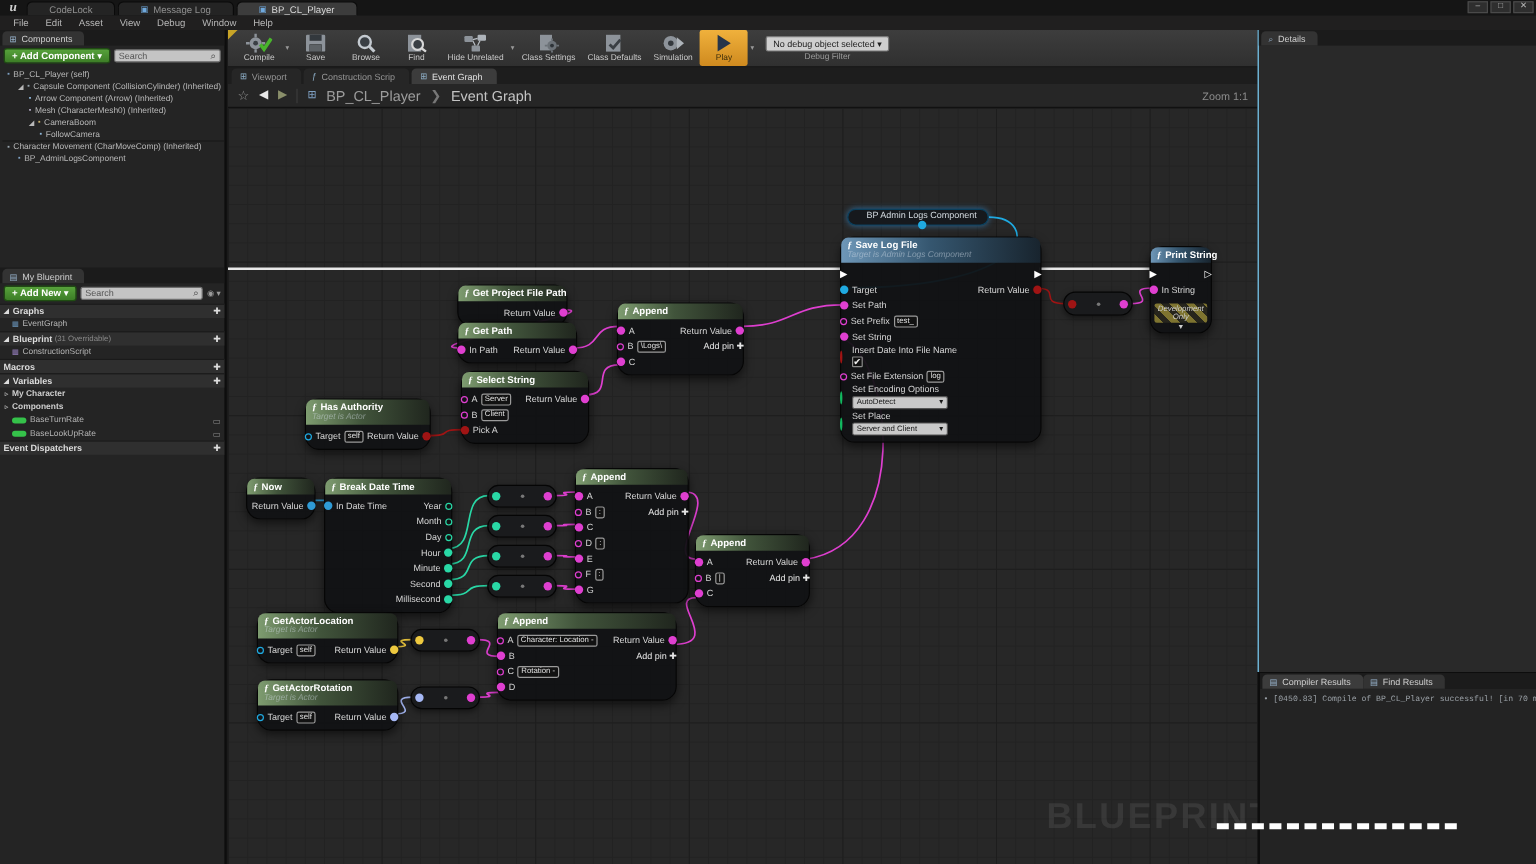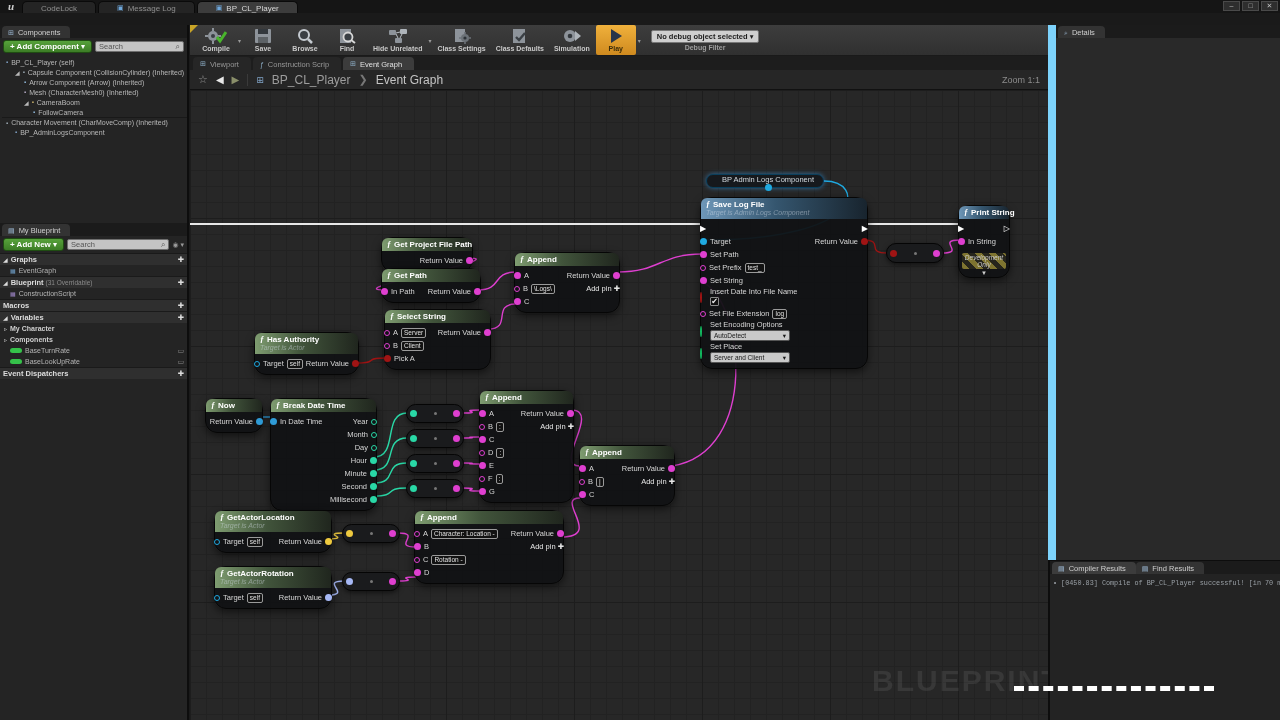--- a/index.html
+++ b/index.html
@@ -34,21 +34,21 @@
   .sico { color:#444; font-size:8px; }
   .treerow { display:flex; align-items:center; gap:3px; height:10px; color:#b8b8b8; font-size:7px; white-space:nowrap; overflow:hidden; padding-right:2px; }
   .treerow .g { font-size:6px; }
   .bp-head { display:flex; align-items:center; height:12px; background:#2f2f2f; border-top:1px solid #1a1a1a; color:#dcdcdc; font-weight:bold; font-size:7.5px; padding:0 3px; }
   .bp-head .plus { margin-left:auto; color:#ddd; font-weight:bold; }
   .bp-item { display:flex; align-items:center; height:11px; color:#b5b5b5; font-size:7px; padding:0 3px 0 10px; gap:3px; }
   .bp-item .varpill { width:12px; height:5px; border-radius:3px; background:#35c24a; }
   .bp-item .eye { margin-left:auto; color:#8a8a8a; font-size:7px; }
 
   
-  #toolbar { position:absolute; left:190px; top:25px; width:900px; height:31px; background:linear-gradient(#3d3d3d,#303030); border-bottom:1px solid #1a1a1a; display:flex; align-items:center; padding-left:6px; gap:2px;font-weight:bold; }
+  #toolbar { position:absolute; left:190px; top:25px; width:900px; height:31px; background:linear-gradient(#3d3d3d,#303030); border-bottom:1px solid #1a1a1a; display:flex; align-items:center; padding-left:6px; gap:2px; }
   #toolbar::before { content:""; position:absolute; left:0; top:0; border-left:8px solid #c8a427; border-bottom:8px solid transparent; }
   .tbtn { display:flex; flex-direction:column; align-items:center; justify-content:center; min-width:40px; height:30px; color:#c9c9c9; font-size:7px; gap:1px; padding:0 4px; }
   .tbtn.accent { background:linear-gradient(#f0b13c,#cf8a1f); border-radius:2px; color:#3b2c09; }
   .tbtn svg { display:block; }
   .tcaret { color:#9a9a9a; font-size:6px; align-self:center; }
   #debugbox { margin-left:8px; display:flex; flex-direction:column; align-items:center; gap:1px; }
   #debugdrop { background:#cfcfcf; color:#1c1c1c; border:1px solid #777; border-radius:2px; font-size:7.5px; padding:1px 5px; }
   #debugfilterlabel { color:#9c9c9c; font-size:7px; }
 
   
@@ -99,21 +99,21 @@
   .addpin { font-size:7.5px; color:#e6e6e6; white-space:nowrap; }
   .stack { display:block; padding-left:9px; }
   .stack .spin { position:absolute; left:-1px; top:50%; margin-top:-4px; }
   .banner { margin:1px 3px; background:repeating-linear-gradient(45deg,#7e7430 0 5px,#26251c 5px 10px); color:#c9c9c9; font-size:6.5px; text-align:center; border-radius:2px; padding:1px 0; font-style:italic; }
   .expander { text-align:center; color:#cfcfcf; font-size:6px; line-height:7px; }
   .pillnode { position:absolute; background:#1a1b1d; border:1px solid #050505; border-radius:10px; display:flex; align-items:center; justify-content:space-between; padding:0 3px; z-index:5; box-shadow:0 2px 5px rgba(0,0,0,0.5); }
   .pillnode .dot { width:3px; height:3px; border-radius:50%; background:#777; }
   .varnode { position:absolute; background:#16191d; border:1px solid #0a3f5c; border-radius:8px; display:flex; align-items:center; justify-content:space-between; padding:0 2px 0 8px; z-index:5; box-shadow:0 0 5px rgba(60,170,255,0.55); color:#d3dae0; font-size:7.5px; white-space:nowrap; }
 
   
-  #rightpanel { position:absolute; right:0; top:25px; width:232px; height:535px; background:#292929; border-left:8px solid #7dd3fc; }
+  #rightpanel { position:absolute; right:0; top:25px; width:232px; height:535px; background:#292929; border-left:1px solid #7dd3fc; }
   #resultspanel { position:absolute; right:0; top:560px; width:232px; height:160px; background:#232323; border-left:2px solid #0d0d0d; border-top:1px solid #0d0d0d; }
   .logline { display:flex; gap:4px; padding:5px 3px; color:#9aa0a6; font-family:"Liberation Mono","DejaVu Sans Mono",monospace; font-size:6.8px; white-space:nowrap; overflow:hidden; }
 
   
   #wm-en { position:absolute; left:872px; top:664px; font-size:30px; font-weight:bold; letter-spacing:2px; color:rgba(205,205,205,0.10); z-index:3; }
   #wm-dash { position:absolute; left:1014px; top:686px; width:200px; border-top:5px dashed #fff; z-index:40; }
   #wm-cn { position:absolute; left:648px; top:608px; font-size:94px; font-weight:900; color:#050505; letter-spacing:-4px; white-space:nowrap; z-index:50; line-height:1.05; }
 </style>
 </head>
 <body>
@@ -135,20 +135,35 @@
           <span>BP_CL_Player</span>
         </span>
       </span>
     <span id="wincontrols">
         <span class="wbtn">–</span>
         <span class="wbtn">□</span>
         <span class="wbtn">✕</span>
       </span>
   </div>
 
+  <div id="menubar">
+    <span id="menuitems" style="display:flex;">
+        <span class="menuitem">File</span>
+        <span class="menuitem">Edit</span>
+        <span class="menuitem">Asset</span>
+        <span class="menuitem">View</span>
+        <span class="menuitem">Debug</span>
+        <span class="menuitem">Window</span>
+        <span class="menuitem">Help</span>
+      </span>
+    <span id="parentclass" style="top:15px;">
+      <span>Parent class:</span>
+      <b>Character</b>
+    </span>
+  </div>
 
   <div id="leftpanel">
     <div class="paneltabs">
       <span class="ptab">
           <span class="tico">⊞</span>
           <span>Components</span>
         </span>
     </div>
     <div class="toolrow">
       <span class="greenbtn">+ Add Component ▾</span>

